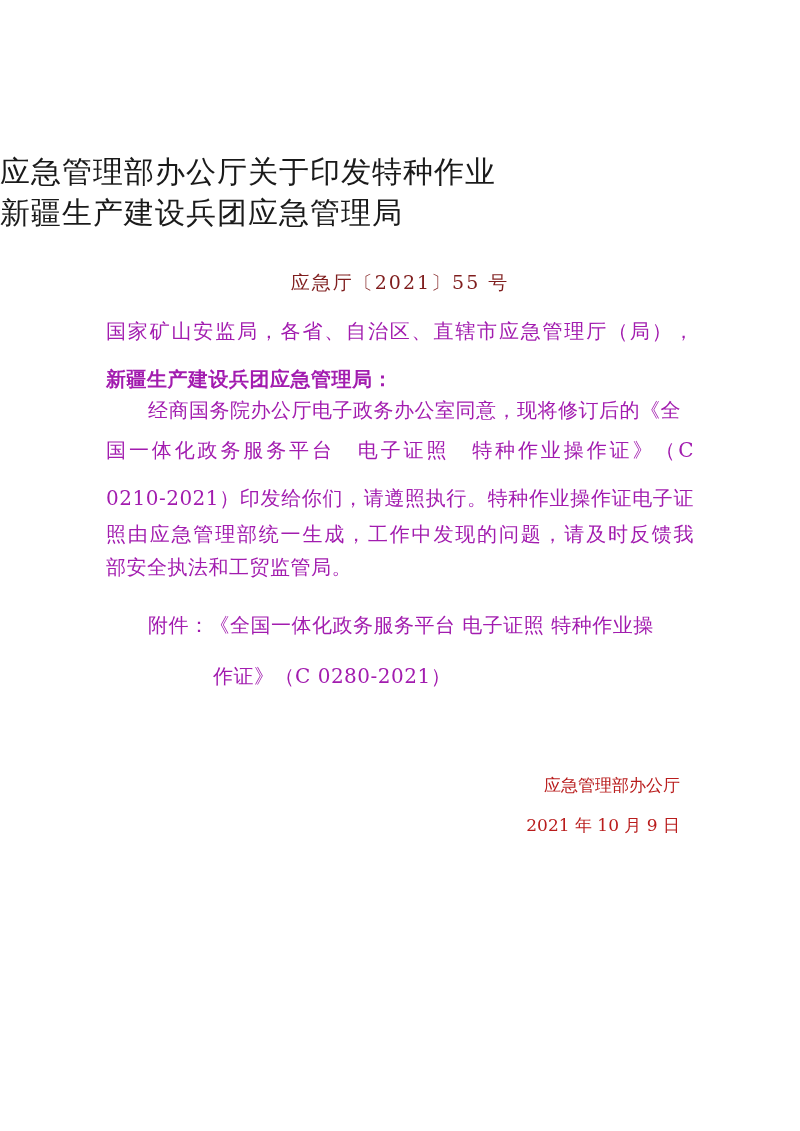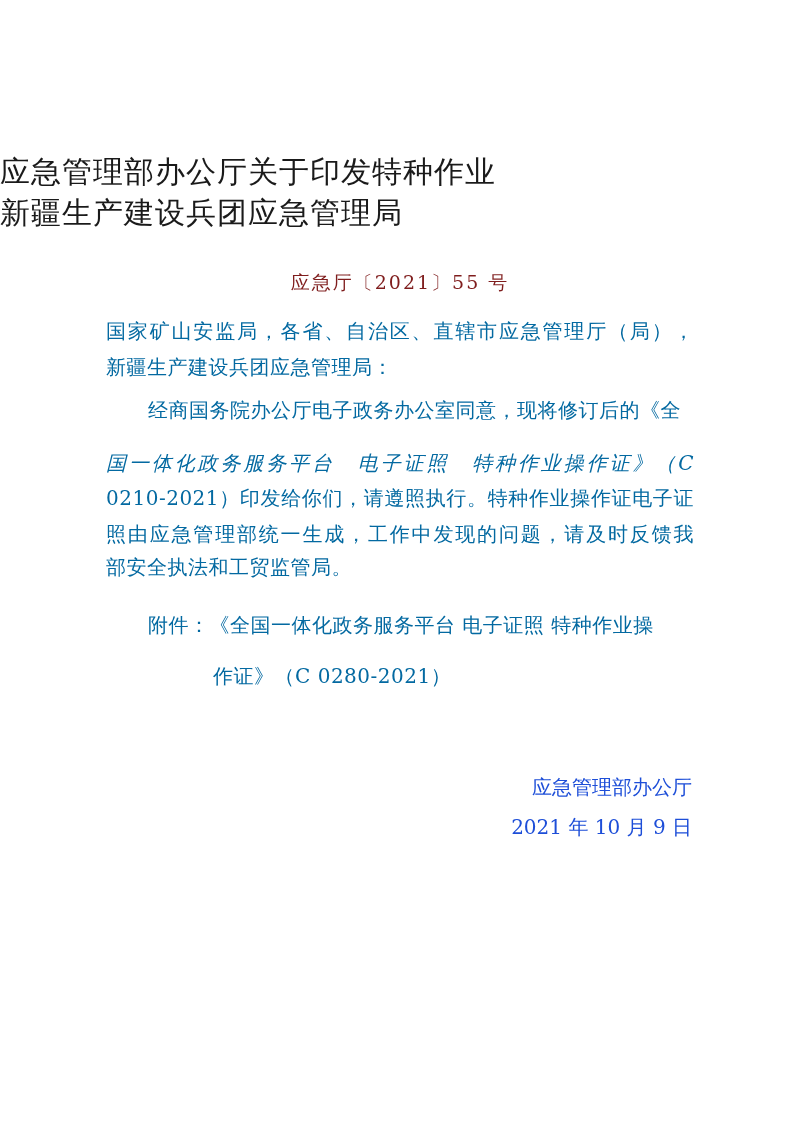--- a/index.html
+++ b/index.html
@@ -5,38 +5,38 @@
   html, body { margin: 0; padding: 0; background: #ffffff; }
   body { width: 800px; height: 1131px; position: relative; overflow: hidden;
          font-family: "DejaVu Serif", "Liberation Serif", serif; color: #222; }
   .title { position: absolute; left: 0; width: 800px; 
            font-family: "DejaVu Sans", sans-serif; font-weight: normal;
            font-size: 30px; color: #1a1a1a; letter-spacing: 1px; }
   .t1 { top: 152px; }
   .t2 { top: 193px; }
   .docno { position: absolute; top: 243px; left: 0; width: 800px; text-align: center;
            font-size: 19px; color: #7f1d1d; letter-spacing: 2px; margin-top: 27px; }
-  .line { position: absolute; left: 106px; font-size: 20px; color: #0369a1;
+  .line { position: absolute; left: 106px; font-size: 20px; color: #a21caf;
           white-space: nowrap; letter-spacing: 0.5px; }
   .justify { width: 588px; text-align: justify; text-align-last: justify; }
-  .sign { position: absolute; right: 108px; font-size: 20px; color: #1d4ed8; white-space: nowrap; }
+  .sign { position: absolute; right: 120px; font-size: 17px; color: #b91c1c; white-space: nowrap; }
 </style>
 </head>
 <body>
 
 <div>
   <div class="title t1">应急管理部办公厅关于印发特种作业</div>
   <div class="title t2">新疆生产建设兵团应急管理局</div>
   <div class="docno">应急厅〔2021〕55 号</div>
 
   <div class="line justify" style="top:318px;">国家矿山安监局，各省、自治区、直辖市应急管理厅（局），</div>
-  <div class="line" style="top:354px;">新疆生产建设兵团应急管理局：</div>
+  <div class="line" style="top:366px;font-weight:bold;">新疆生产建设兵团应急管理局：</div>
 
   <div class="line" style="top:397px; left:148px;text-align:right;">经商国务院办公厅电子政务办公室同意，现将修订后的《全</div>
-  <div class="line justify" style="top:450px;font-style:italic;">国一体化政务服务平台　电子证照　特种作业操作证》（C</div>
+  <div class="line justify" style="top:437px;">国一体化政务服务平台　电子证照　特种作业操作证》（C</div>
   <div class="line justify" style="top:485px;">0210-2021）印发给你们，请遵照执行。特种作业操作证电子证</div>
   <div class="line justify" style="top:521px;">照由应急管理部统一生成，工作中发现的问题，请及时反馈我</div>
   <div class="line" style="top:554px;">部安全执法和工贸监管局。</div>
 
   <div class="line" style="top:612px; left:148px;">附件：《全国一体化政务服务平台 电子证照 特种作业操</div>
   <div class="line" style="top:663px; left:213px;">作证》（C 0280-2021）</div>
 
   <div class="sign" style="top:774px;">应急管理部办公厅</div>
   <div class="sign" style="top:814px;">2021 年 10 月 9 日</div>
 </div>

